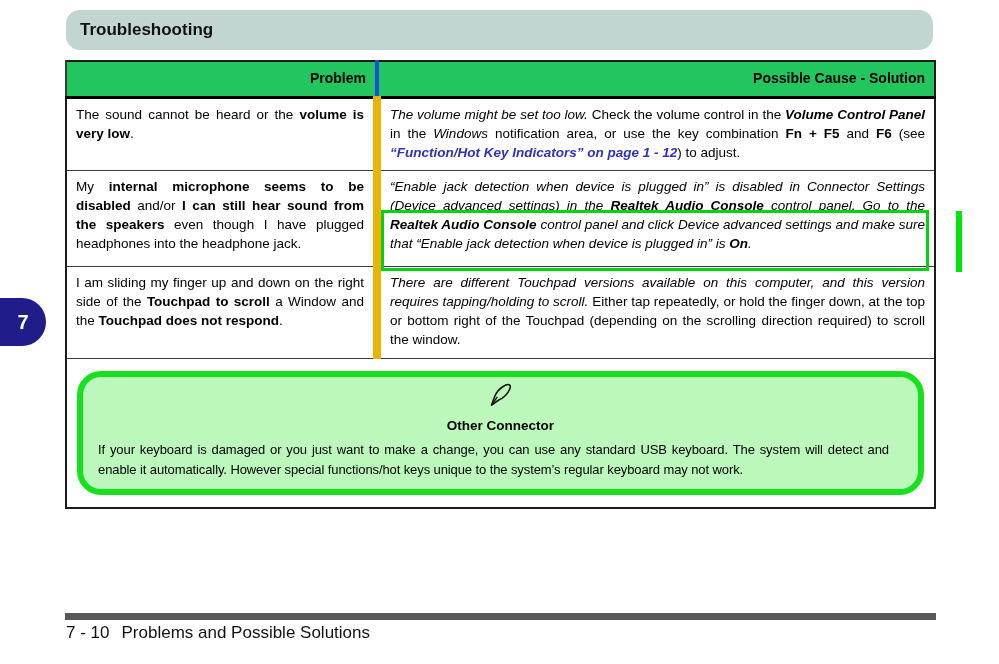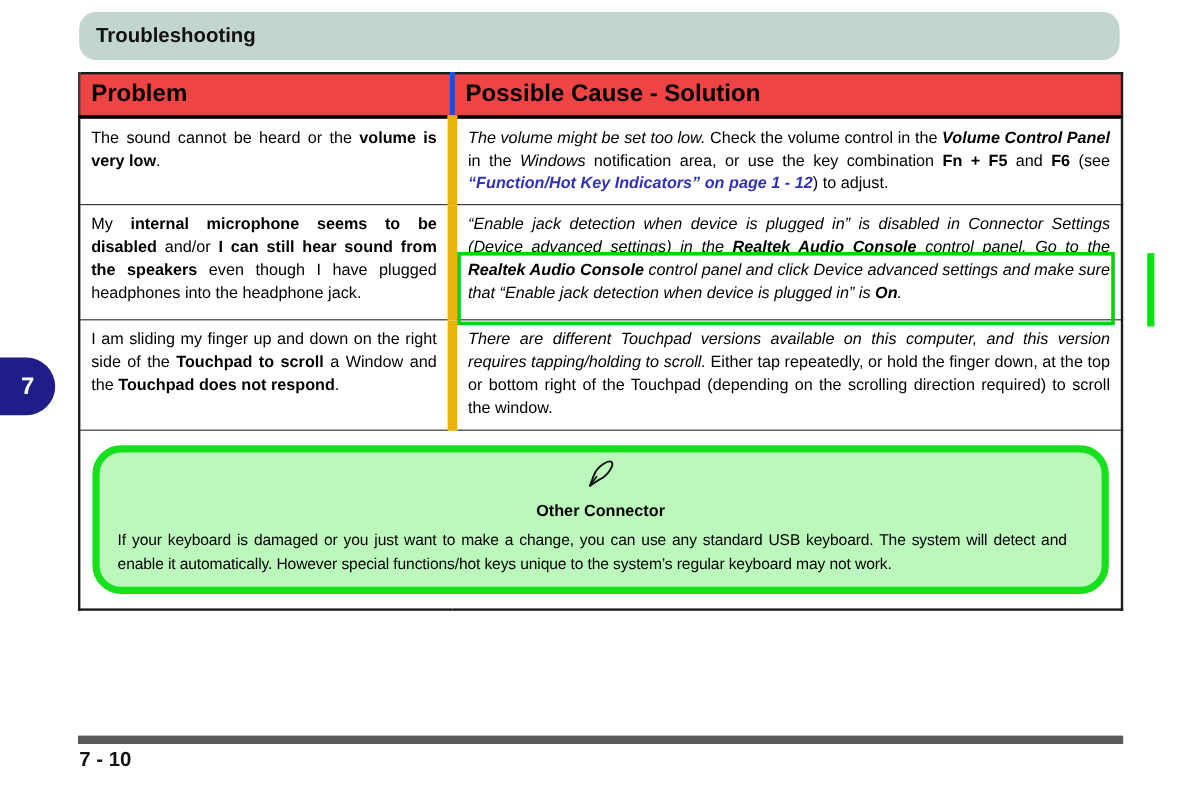--- a/index.html
+++ b/index.html
@@ -21,22 +21,22 @@
   .doc-table {
     position:absolute; left:65px; top:60px; width:871px;
     border-collapse:collapse; table-layout:fixed;
     border:2px solid #1c1c1c;
     font-size:13.5px; line-height:19px;
   }
   .doc-table th, .doc-table td {
     border:1px solid #3a3a3a; vertical-align:top; padding:6px 9px;
   }
   .doc-table th {
-    background:#ef4444; height:36px; text-align:left; vertical-align:middle;
-    font-size:20px; border-bottom:3px solid #000; border-left-width:2px;
+    background:#22c55e; height:36px; text-align:right; vertical-align:middle;
+    font-size:14px; border-bottom:3px solid #000; border-left-width:2px;
   }
   .doc-table td { text-align:justify; }
   .doc-table td.sol { border-left:8px solid #eab308; }
   .doc-table th.sol { border-left:4px solid #1d4ed8; }
   .r1 td { height:73px; }
   .r2 td { height:96px; }
   .r3 td { height:63px; }
   .r4 td { height:92px; }
   .note-row td { height:150px; padding:0; text-align:left; }
 
@@ -81,21 +81,21 @@
     padding:5px 29px 0 15px; letter-spacing:-0.1px;
   }
 
   
   .footer-bar {
     position:absolute; left:65px; top:613px; width:871px; height:7px;
     background:#595959;
   }
   .footer-text {
     position:absolute; left:66px; top:623px;
-    font-size:17px; font-weight:bold; color:#111;
+    font-size:17px; font-weight:normal; color:#111;
     display:flex; gap:12px;
   }
 </style>
 </head>
 <body>
 
 <div class="title-bar">
   <span>Troubleshooting</span>
 </div>
 
@@ -145,13 +145,14 @@
 
 <div class="change-bar"></div>
 
 <div class="chapter-tab">
   <span>7</span>
 </div>
 
 <div class="footer-bar"></div>
 <div class="footer-text">
   <span>7 - 10</span>
+  <span>Problems and Possible Solutions</span>
 </div>
 
 </body></html>

